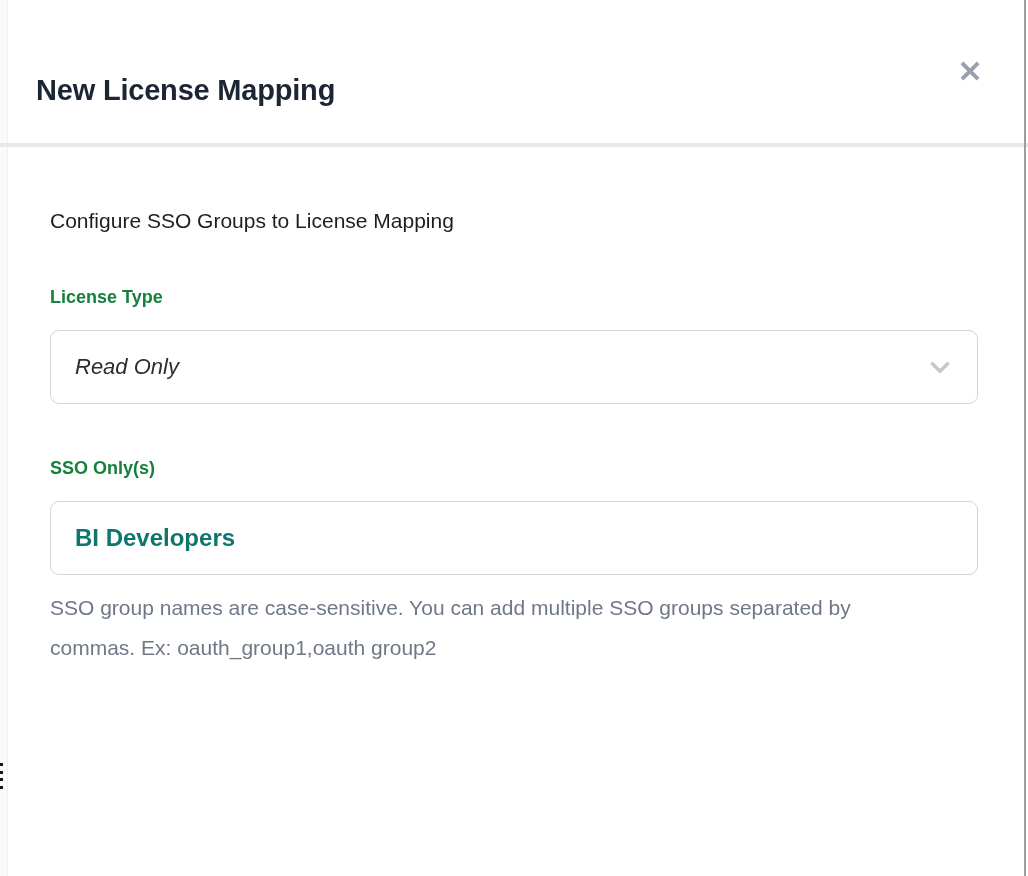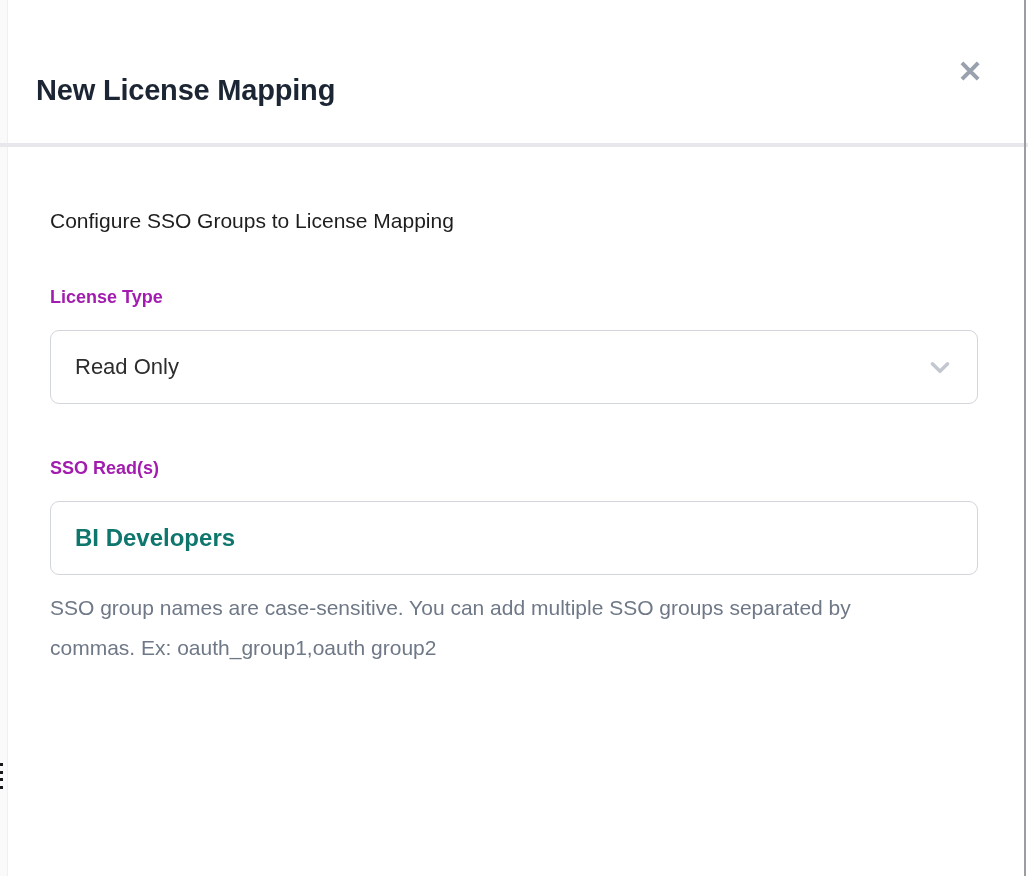--- a/index.html
+++ b/index.html
@@ -80,35 +80,35 @@
   .subtitle {
     font-size: 21px;
     color: #1e1e1e;
     margin-top: 14px;
   }
   .field-group { margin-top: 54px; }
   .field-label {
     display: block;
     font-size: 18px;
     font-weight: 700;
-    color: #a21caf;
+    color: #15803d;
     margin-bottom: 22px;
     margin-top: 44px;
   }
   .select-box, .text-input {
     width: 928px;
     height: 74px;
     background: #ffffff;
     border: 1px solid #d2d5dc;
     border-radius: 9px;
     display: flex; align-items: center;
     padding: 0 24px;
     font-family: "Liberation Sans", sans-serif;
   }
-  .select-box { justify-content: space-between; cursor: pointer; }
+  .select-box { justify-content: space-between; cursor: pointer; font-style: italic; }
   .select-value {
     font-size: 22px;
     color: #2d2d2d;
   }
   .chevron-icon {
     width: 26px; height: 26px;
     color: #c3c7cf;
     flex: 0 0 auto;
   }
   .text-input {
@@ -157,19 +157,19 @@
         <span class="select-value">Read Only</span>
         <span class="chevron-icon">
           <svg viewBox="0 0 24 24" width="26" height="26" fill="none" stroke="currentColor" stroke-width="3.2" stroke-linecap="round" stroke-linejoin="round">
             <polyline points="5 9 12 16 19 9"></polyline>
           </svg>
         </span>
       </div>
     </div>
 
     <div class="field-group">
-      <label class="field-label">SSO Read(s)</label>
+      <label class="field-label">SSO Only(s)</label>
       <input class="text-input" type="text" value="BI Developers" style="">
       <p class="help-text">SSO group names are case-sensitive. You can add multiple SSO groups separated by commas. Ex: oauth_group1,oauth group2</p>
     </div>
 
   </div>
 </div>
 
 </body></html>

